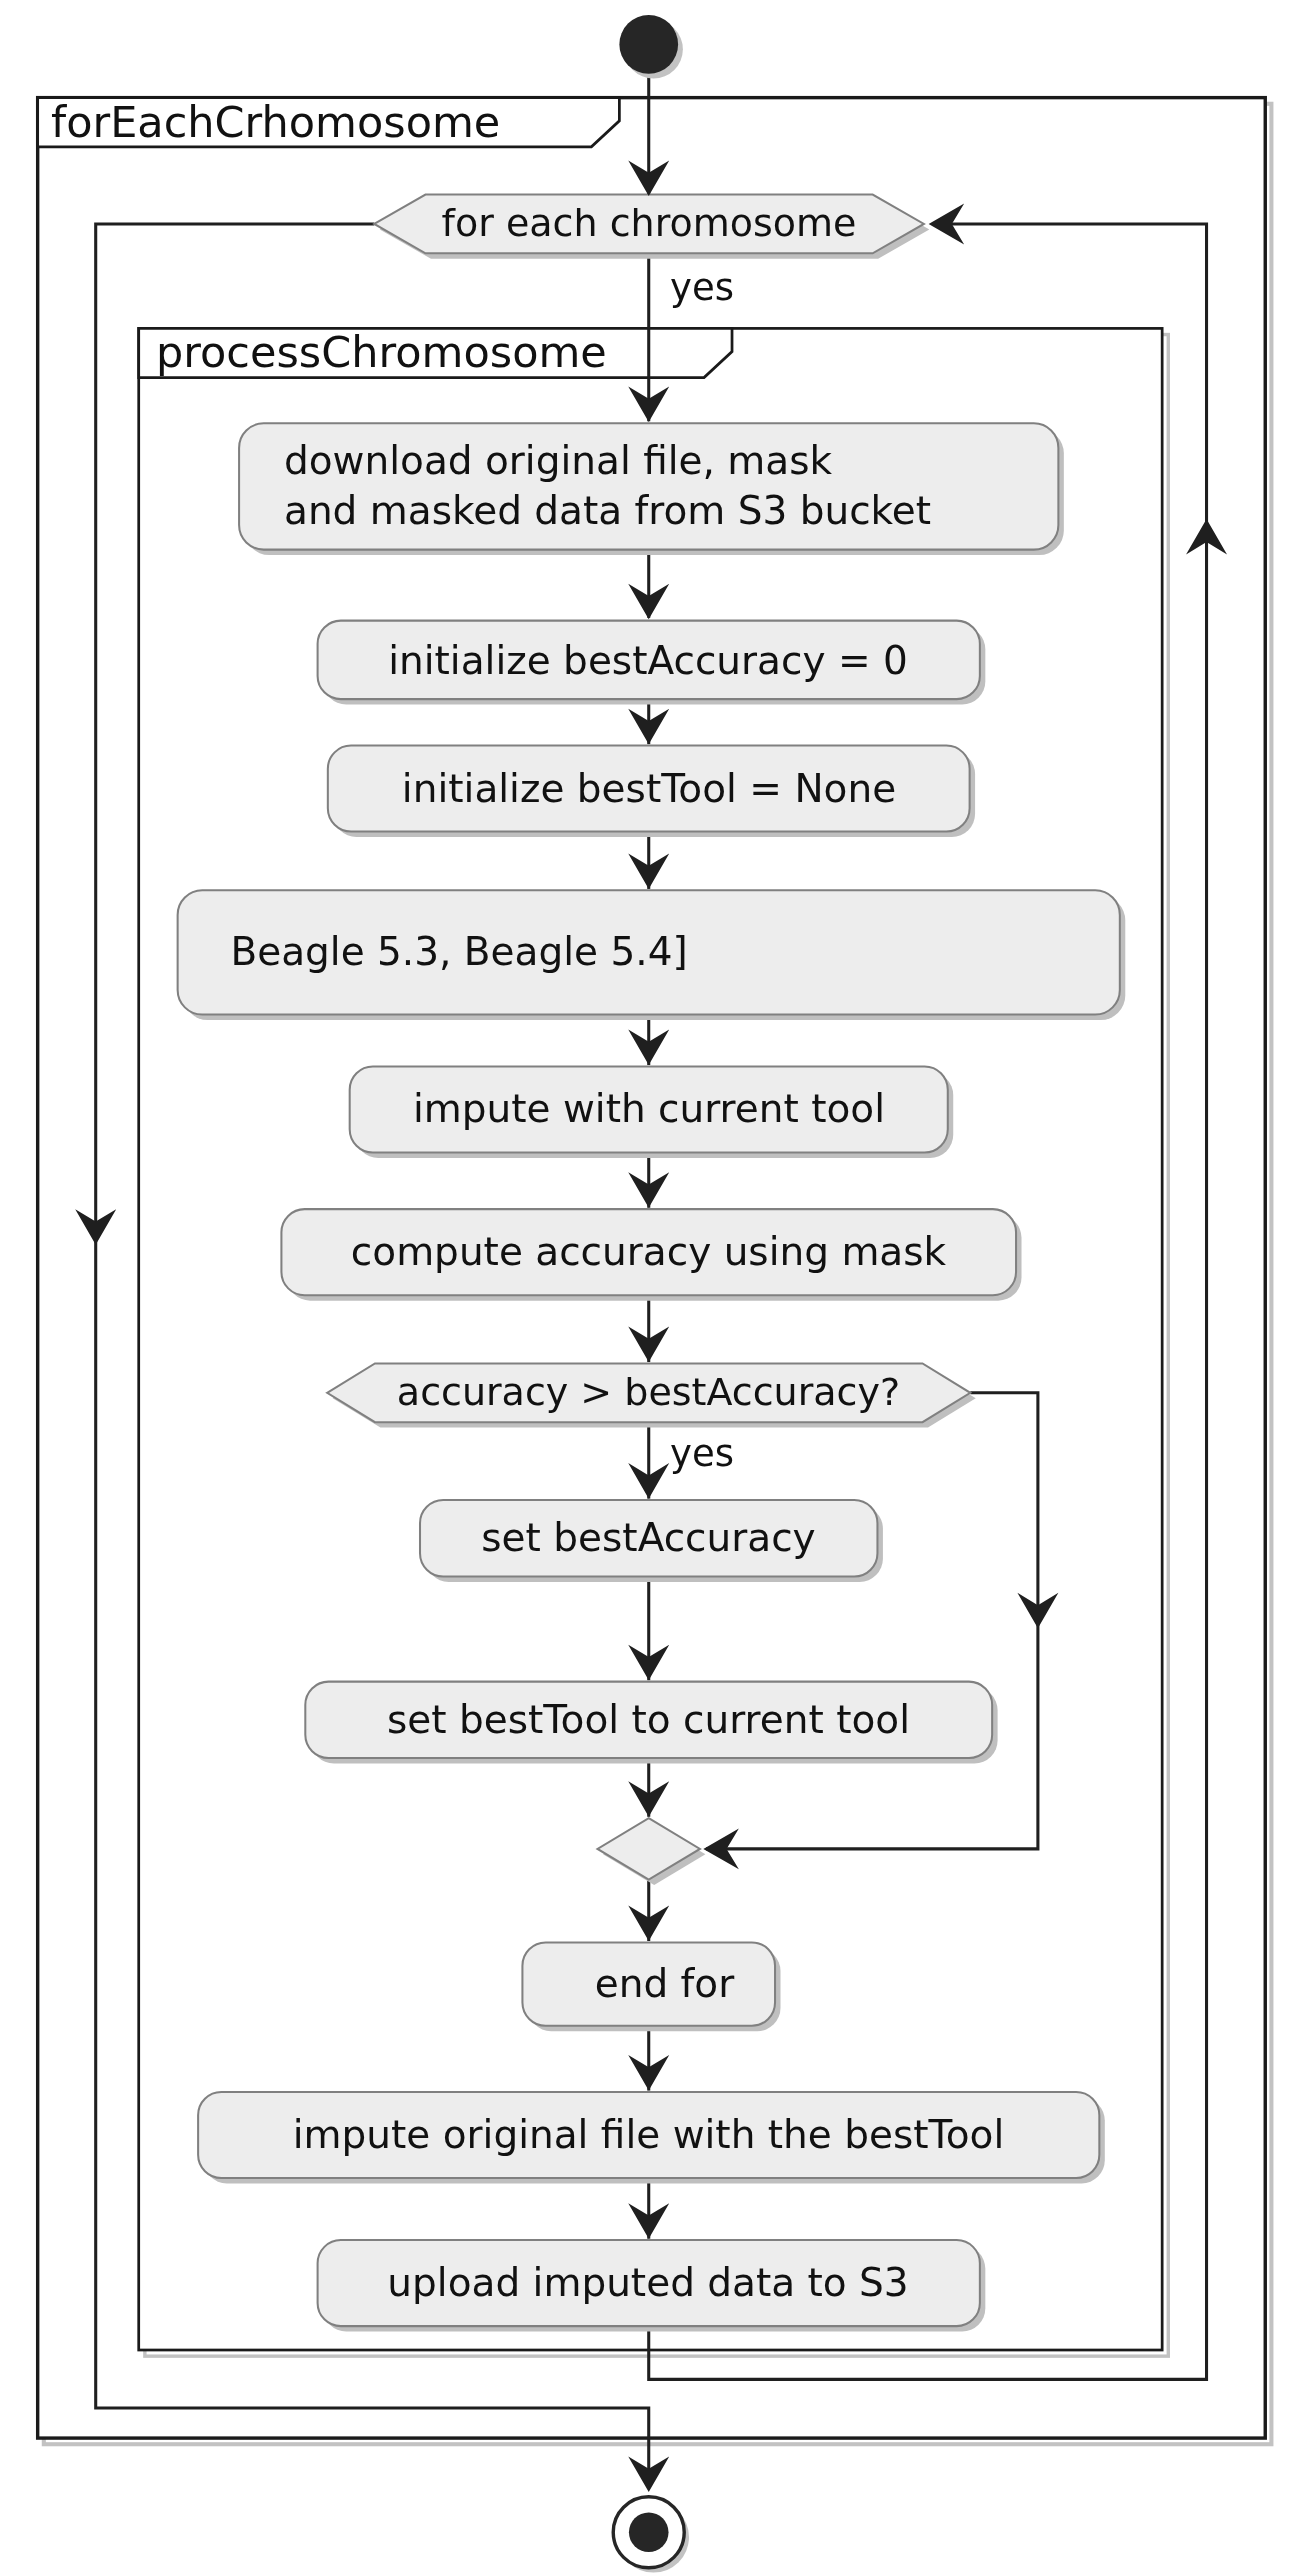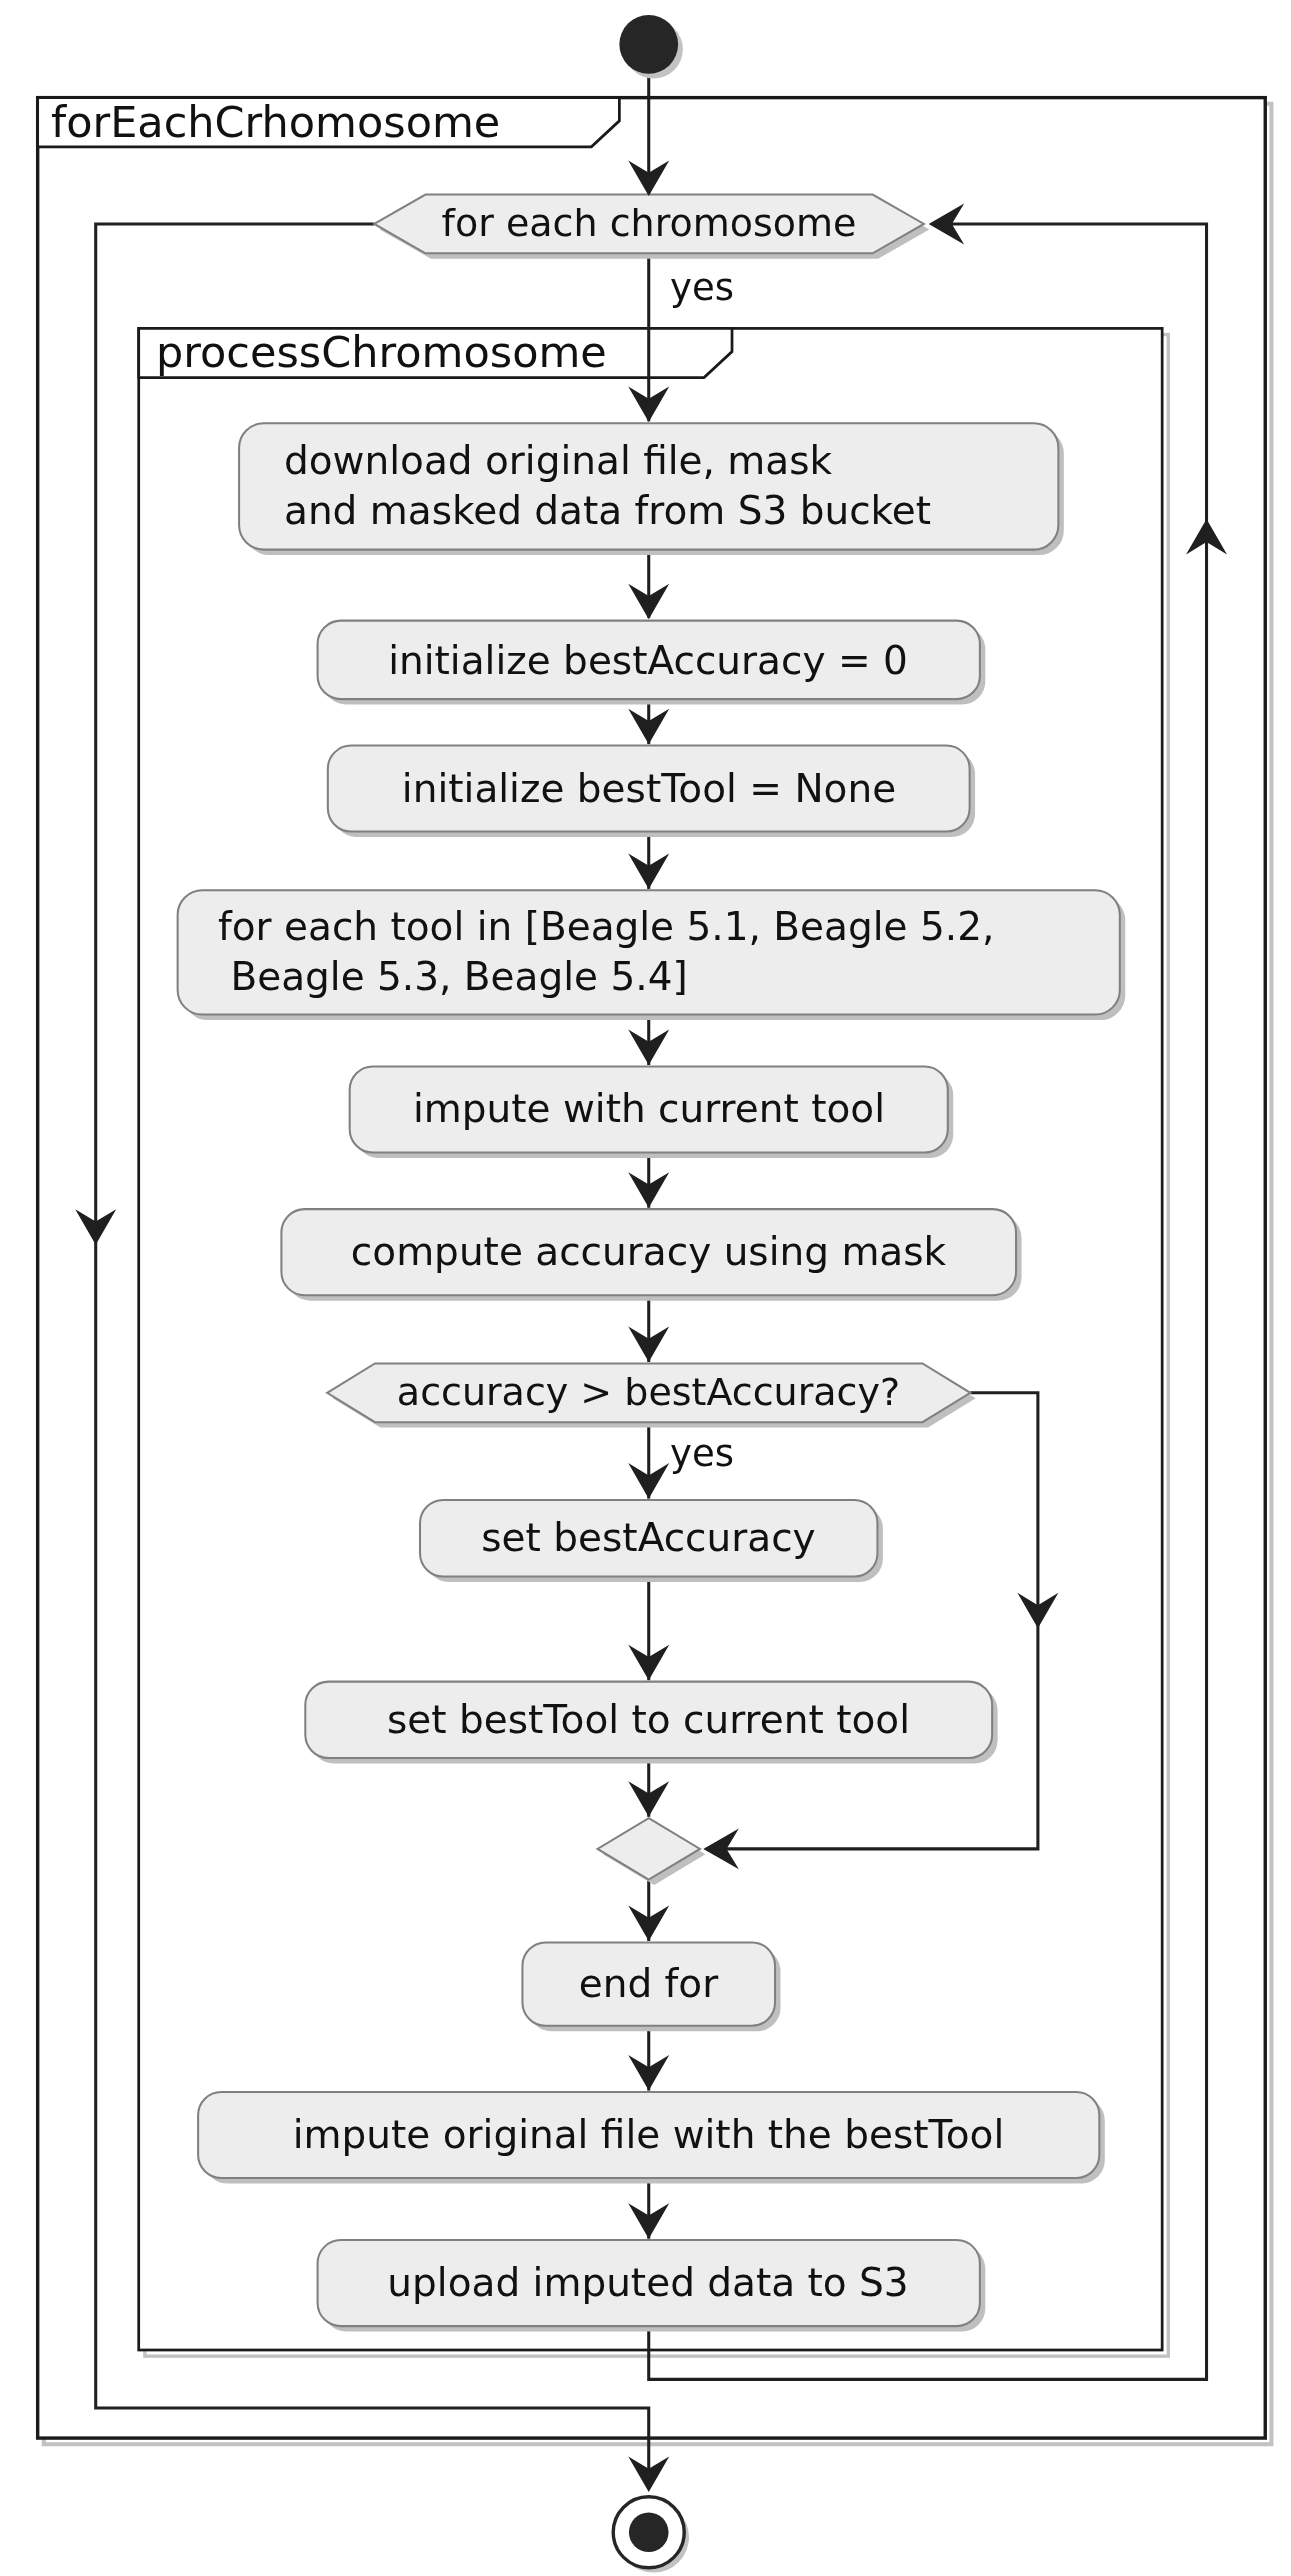--- a/index.html
+++ b/index.html
@@ -134,34 +134,33 @@
 <div class="txt leftpad" style="left:239px;top:423px;width:819px;height:126px;padding-left:45px;box-sizing:border-box;">
   <span class="node-label">download original file, mask</span>
   <span class="node-label">and masked data from S3 bucket</span>
 </div>
 
 <div class="txt center node-label" style="left:317px;top:621px;width:662px;height:79px;">initialize bestAccuracy = 0</div>
 
 <div class="txt center node-label" style="left:328px;top:746px;width:642px;height:86px;">initialize bestTool = None</div>
 
 <div class="txt leftpad" style="left:178px;top:890px;width:942px;height:124px;padding-left:40px;box-sizing:border-box;">
-  <span class="node-label">for each tool in [Beagle 5.1, Beagle 5.2,</span>
   <span class="node-label"> Beagle 5.3, Beagle 5.4]</span>
 </div>
 
 <div class="txt center node-label" style="left:350px;top:1066px;width:598px;height:86px;">impute with current tool</div>
 
 <div class="txt center node-label" style="left:281px;top:1209px;width:735px;height:86px;">compute accuracy using mask</div>
 
 <div class="txt center hex-label" style="left:327px;top:1362px;width:643px;height:60px;">accuracy &gt; bestAccuracy?</div>
 
 <div class="txt branch-label" style="left:670px;top:1432px;">yes</div>
 
 <div class="txt center node-label" style="left:420px;top:1500px;width:457px;height:76px;">set bestAccuracy</div>
 
 <div class="txt center node-label" style="left:305px;top:1682px;width:687px;height:76px;">set bestTool to current tool</div>
 
-<div class="txt center node-label" style="left:522px;top:1942px;width:253px;height:83px;">end for</div>
+<div class="txt center node-label" style="left:538px;top:1942px;width:253px;height:83px;">end for</div>
 
 <div class="txt center node-label" style="left:198px;top:2092px;width:901px;height:86px;">impute original file with the bestTool</div>
 
 <div class="txt center node-label" style="left:317px;top:2240px;width:662px;height:86px;">upload imputed data to S3</div>
 
 
 </body></html>

